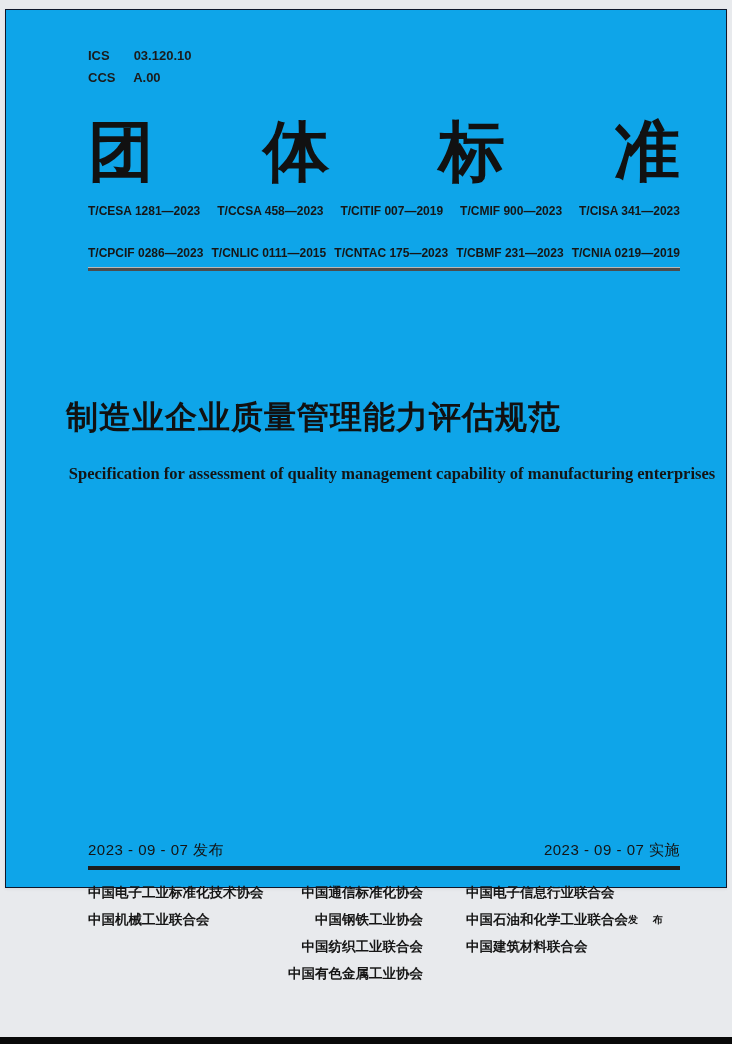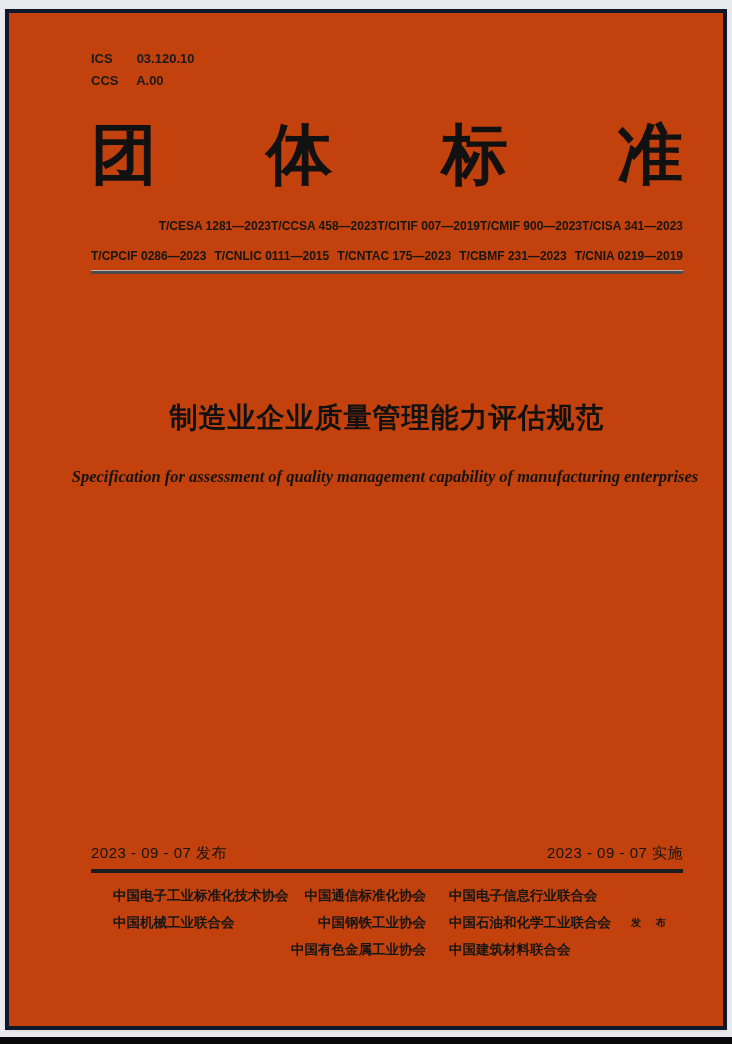--- a/index.html
+++ b/index.html
@@ -7,23 +7,23 @@
     width: 732px; height: 1044px;
     background: #e8eaed;
     font-family: "Liberation Sans", "DejaVu Sans", sans-serif;
     color: #1b1b1b;
     overflow: hidden;
     position: relative;
   }
   .page {
     position: absolute;
     left: 5px; top: 9px;
-    width: 722px; height: 1021px;
-    background: #c2410c;
-    border: 4px solid #0f172a;
+    width: 722px; height: 879px;
+    background: #0ea5e9;
+    border: 1px solid #0f172a;
     box-shadow: 0 1px 3px rgba(0,0,0,0.08);
   }
   .abs { position: absolute; }
 
   
   .meta-block { left: 82px; top: 35px; font-size: 13px; font-weight: bold; line-height: 22px; }
   .meta-line .label { display: inline-block; width: 42px; }
 
   
   .banner {
@@ -34,42 +34,41 @@
     color: #111;
   }
 
   
   .codes-row {
     left: 82px; width: 592px;
     display: flex; justify-content: space-between;
     font-size: 12px; font-weight: bold; white-space: nowrap;
     color: #161616;
   }
-  .codes-row-1 { top: 206px; justify-content: flex-end; }
+  .codes-row-1 { top: 194px; }
   .codes-row-2 { top: 236px; }
 
   .hr-thin {
     left: 82px; top: 257px; width: 592px; height: 4px;
     background: #4c4c4c; border-top: 1px solid #b9b9b9;
   }
 
   
   .title-zh {
     left: 60px; top: 386px; width: 636px;
-    text-align: center;
-    font-size: 28px; font-weight: bold; letter-spacing: 1px;
+    text-align: left;
+    font-size: 32px; font-weight: bold; letter-spacing: 1px;
     color: #111;
   }
   .title-en {
-    left: 38px; top: 452px; width: 676px;
+    left: 48px; top: 452px; width: 676px;
     text-align: center;
     font-family: "Liberation Serif", "DejaVu Serif", serif;
     font-size: 16.5px; font-weight: bold; line-height: 24px;
     color: #141414;
-    font-style: italic;
   }
 
   
   .dates-row {
     left: 82px; top: 831px; width: 592px;
     display: flex; justify-content: space-between;
     font-size: 15px; font-weight: normal; letter-spacing: 0.5px;
     color: #141414;
   }
   .hr-thick {
@@ -77,23 +76,23 @@
     background: #1d1d1d;
   }
 
   
   .publishers {
     left: 82px; top: 869px; width: 520px;
     font-size: 13.5px; font-weight: bold; line-height: 27px;
     white-space: nowrap; color: #161616;
   }
   .pub-col { position: absolute; top: 0; }
-  .pub-col-1 { left: 0; margin-left: 22px; }
+  .pub-col-1 { left: 0; }
   .pub-col-2 { left: 200px; text-align: right; }
-  .pub-col-3 { left: 358px; }
+  .pub-col-3 { left: 378px; }
   .publish-label {
     left: 622px; top: 903px;
     font-size: 10px; font-weight: bold; letter-spacing: 6px;
     color: #161616;
   }
 
   .bottom-bar {
     position: absolute; left: 0; top: 1037px;
     width: 732px; height: 7px; background: #090909;
   }
@@ -155,20 +154,21 @@
   <div class="abs hr-thick"></div>
 
   <div class="abs publishers">
     <div class="pub-col pub-col-1">
       <div>中国电子工业标准化技术协会</div>
       <div>中国机械工业联合会</div>
     </div>
     <div class="pub-col pub-col-2">
       <div>中国通信标准化协会</div>
       <div>中国钢铁工业协会</div>
+      <div>中国纺织工业联合会</div>
       <div>中国有色金属工业协会</div>
     </div>
     <div class="pub-col pub-col-3">
       <div>中国电子信息行业联合会</div>
       <div>中国石油和化学工业联合会</div>
       <div>中国建筑材料联合会</div>
     </div>
   </div>
   <div class="abs publish-label">发 布</div>
 

